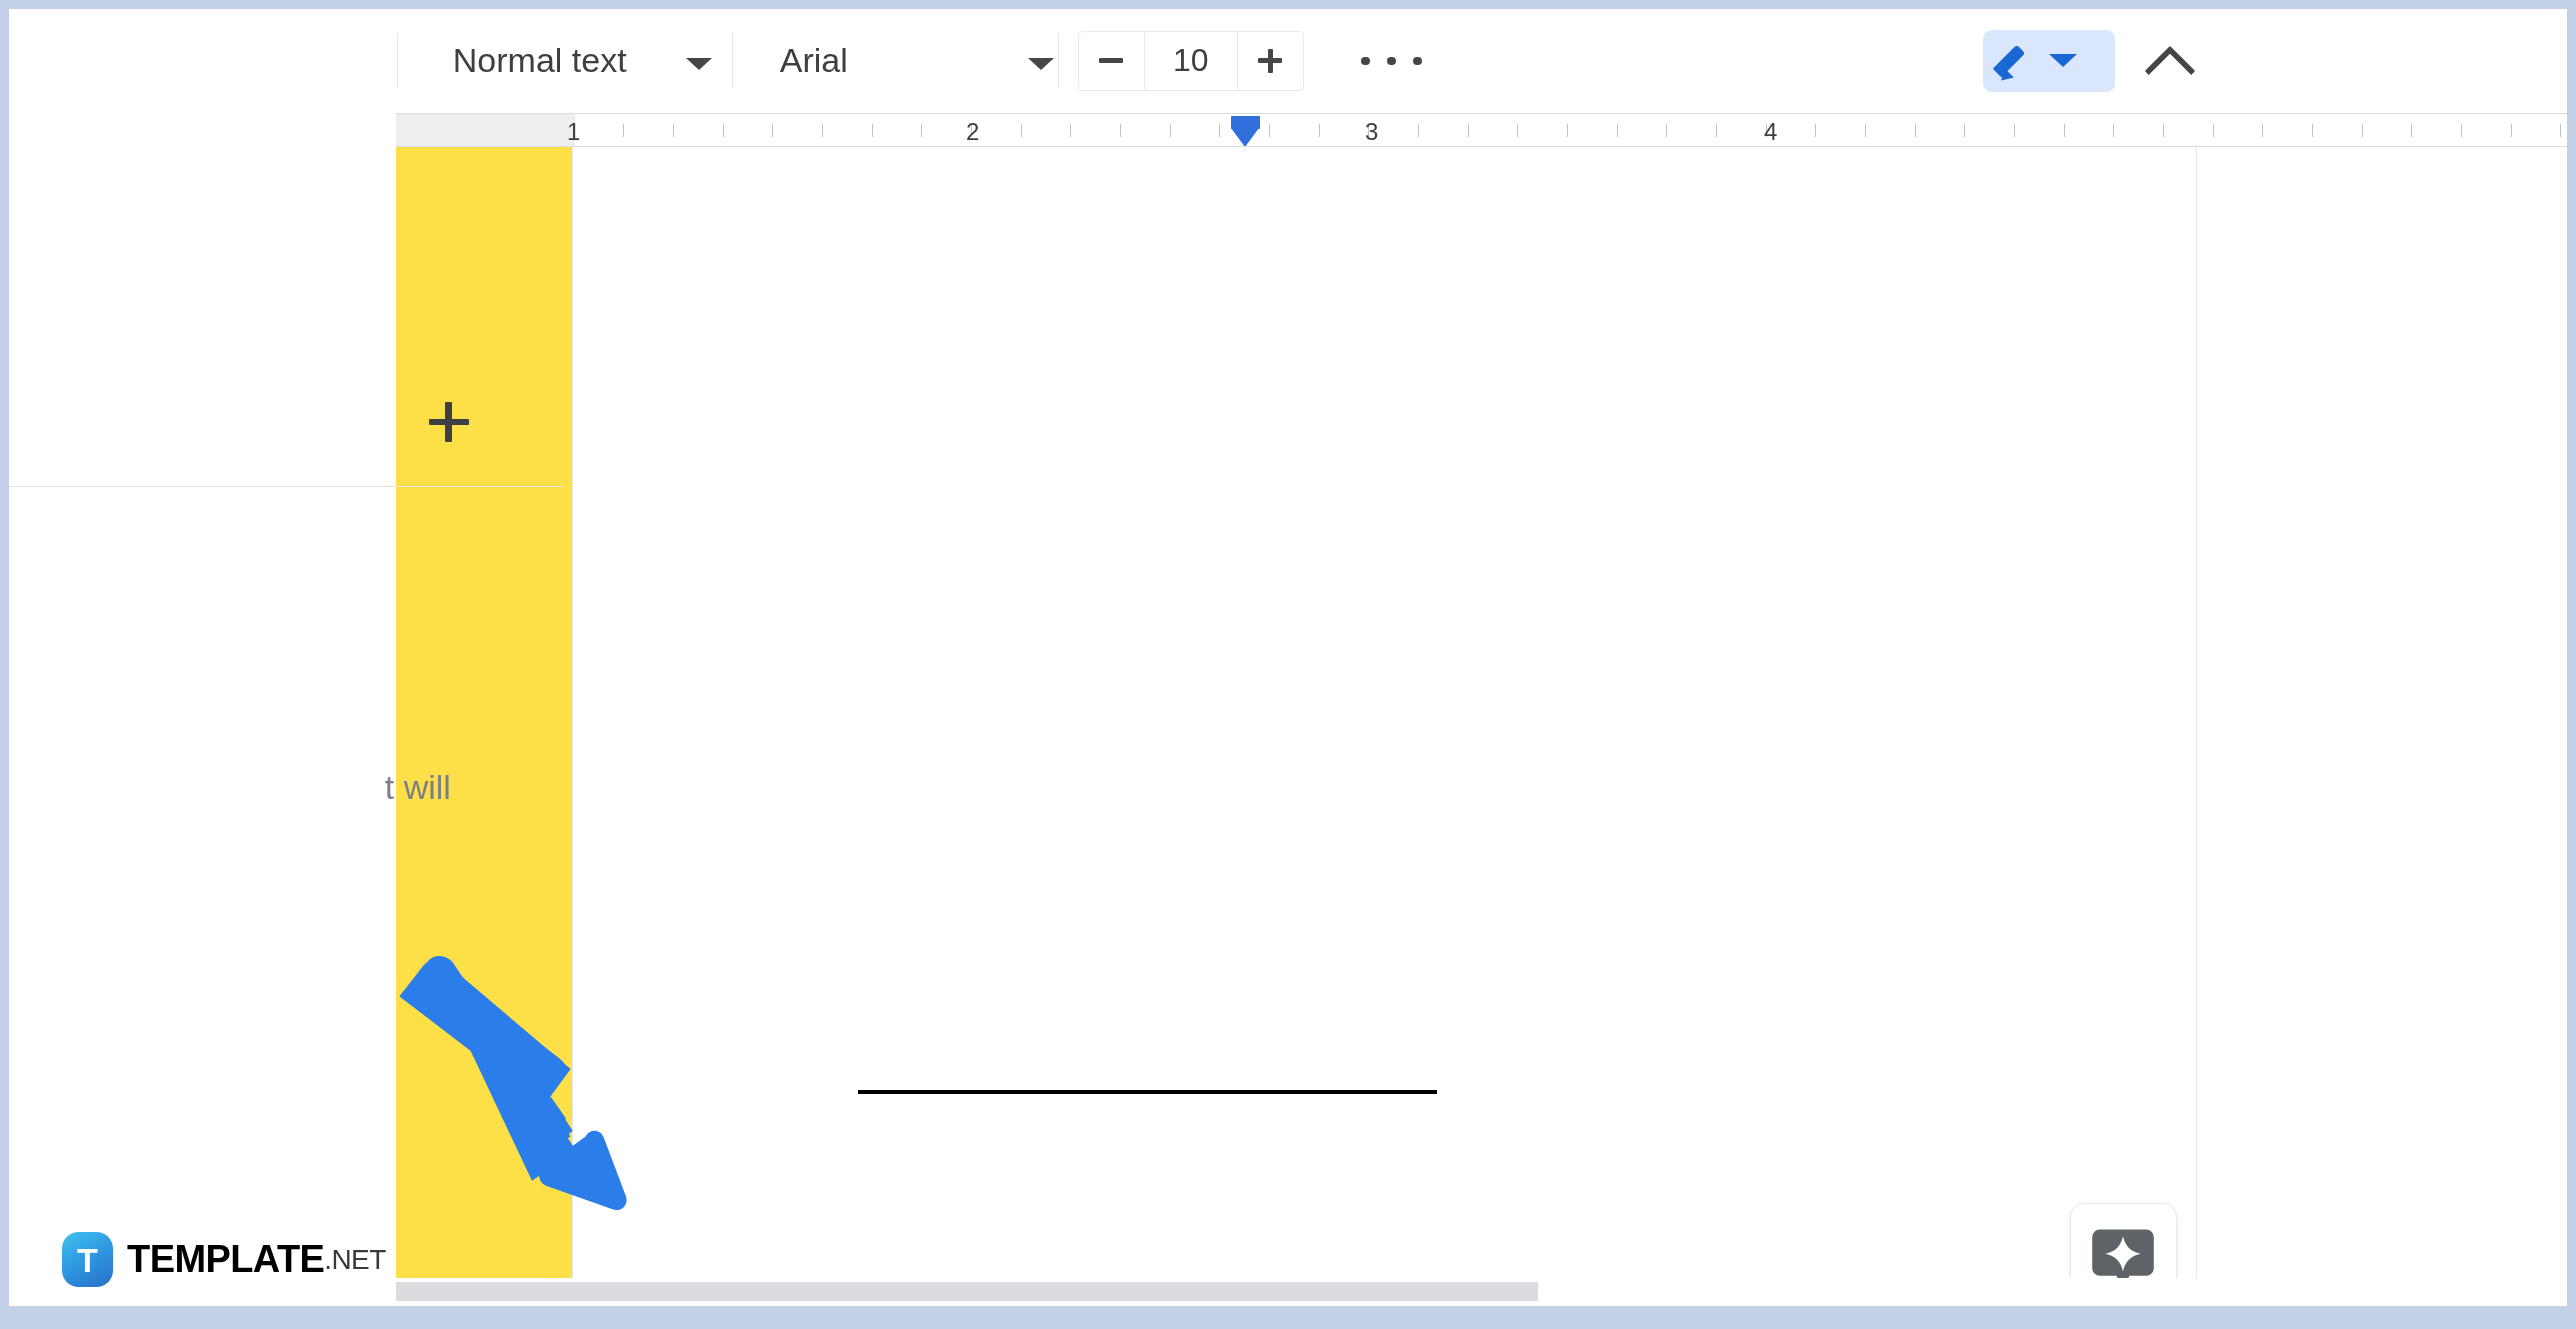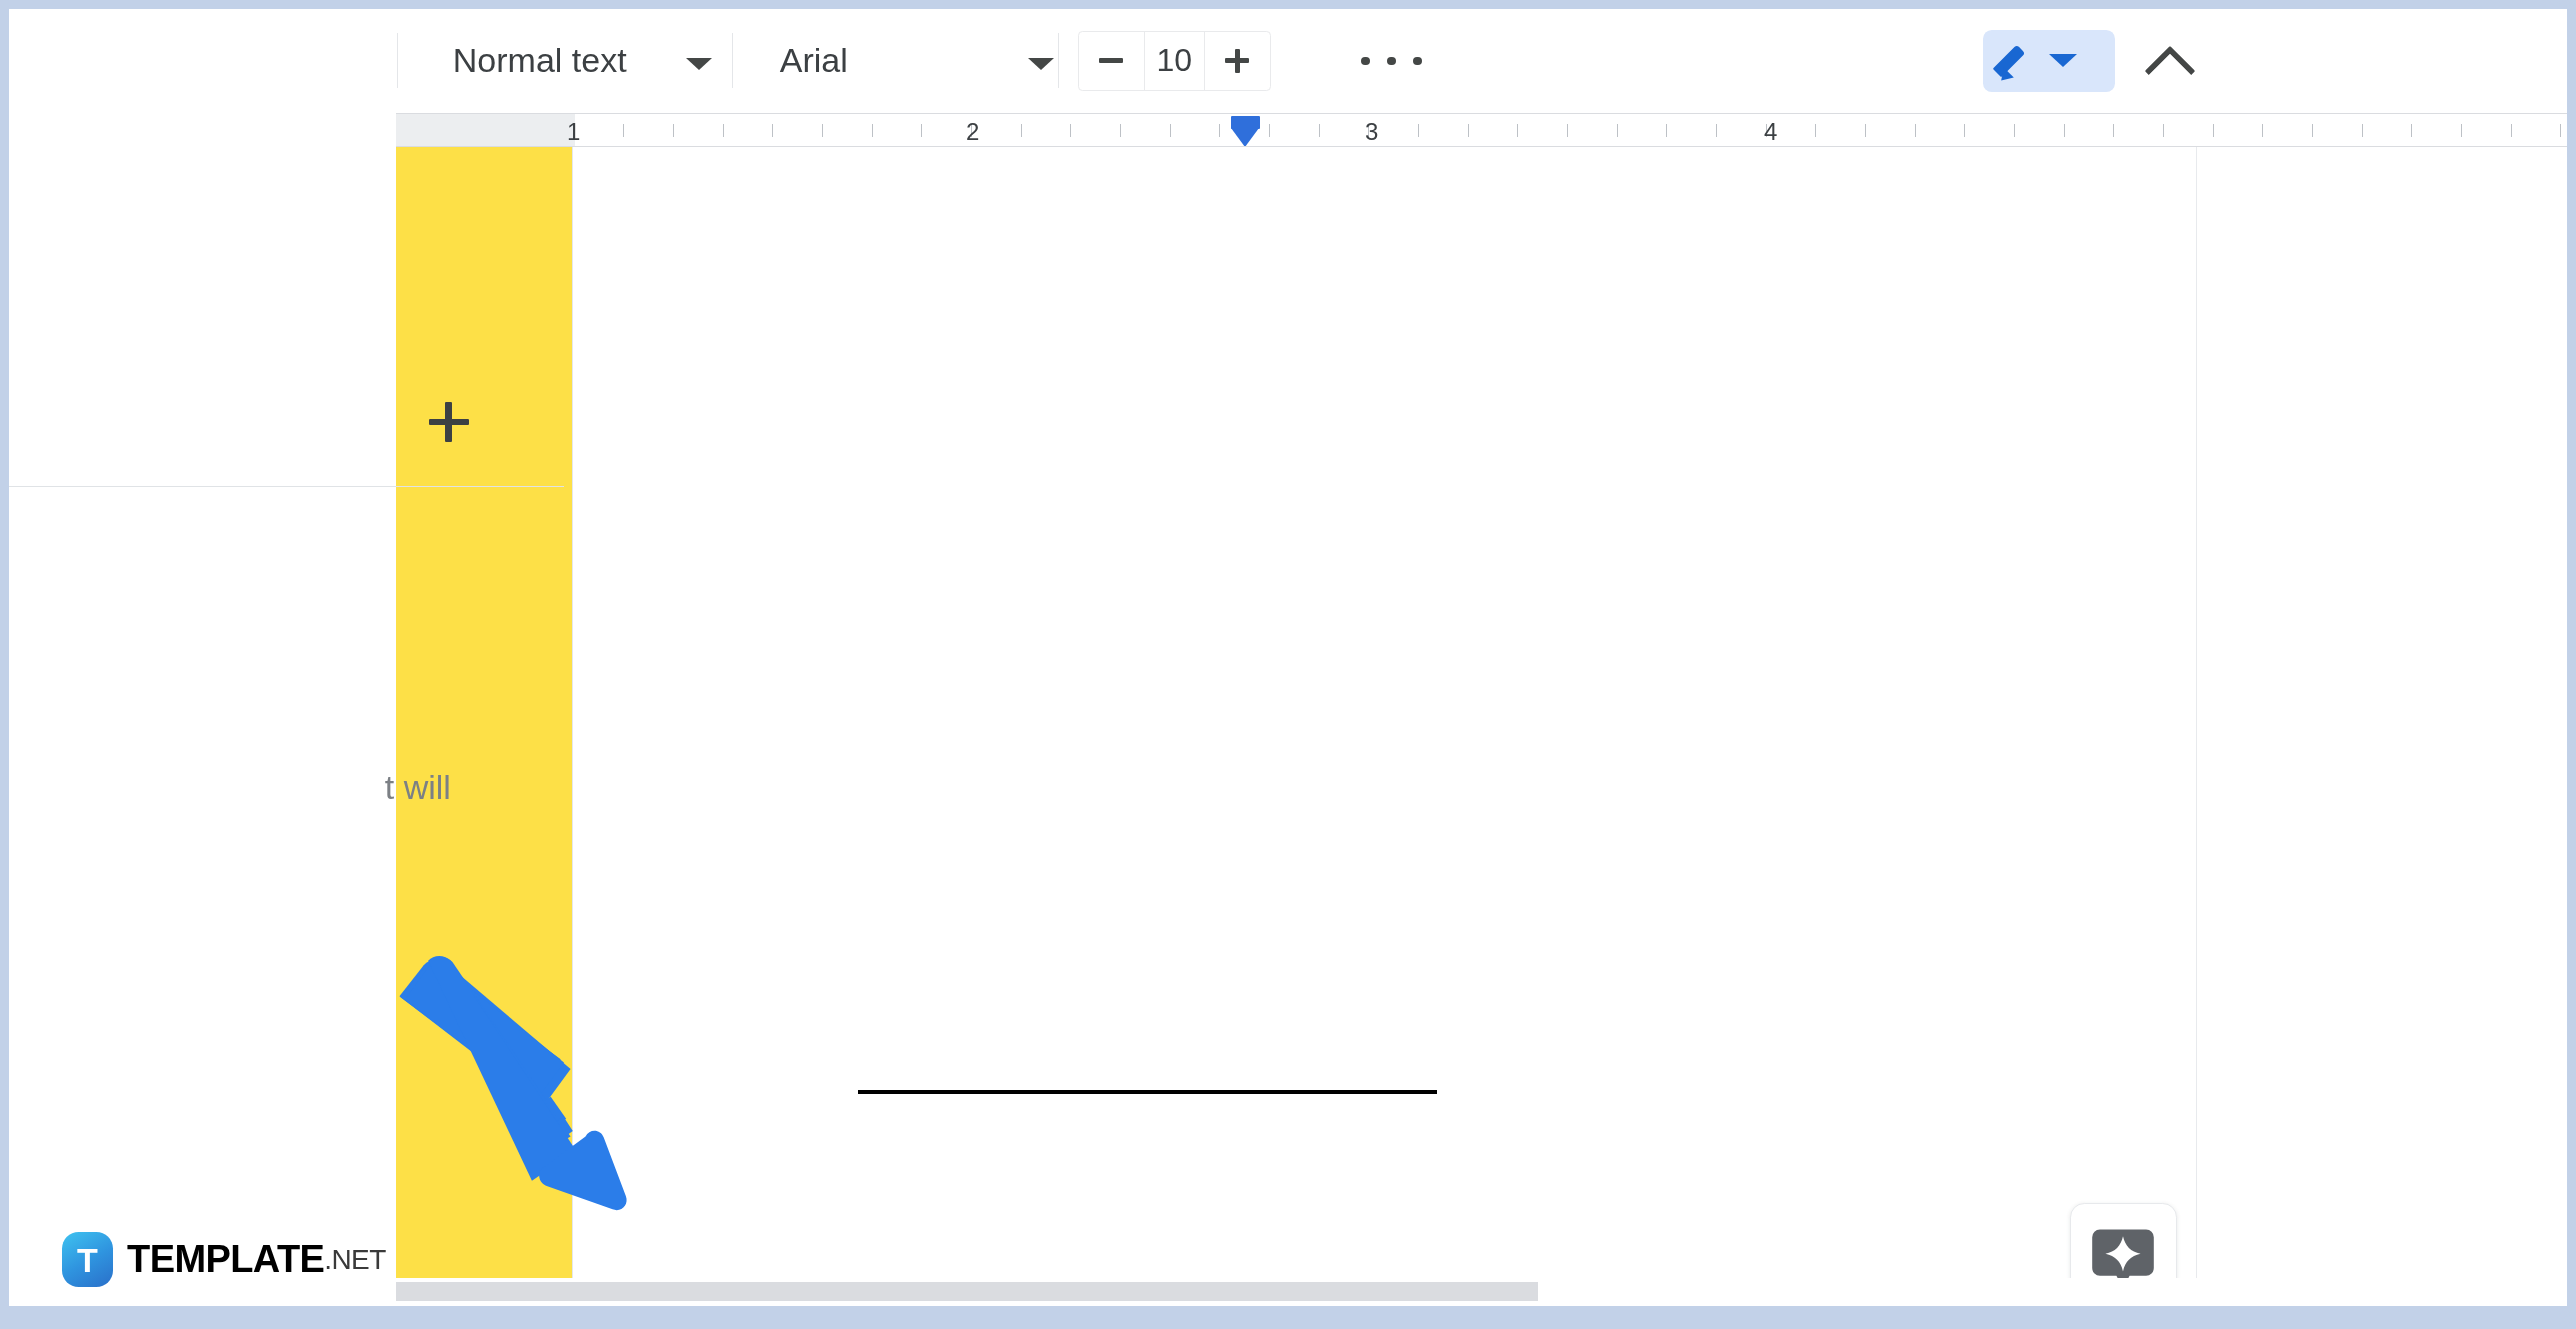--- a/index.html
+++ b/index.html
@@ -67,21 +67,21 @@
   #style-caret { left: 677px; top: 49px; }
   
   #font-select-label { left: 771px; top: 32px; }
   #font-caret { left: 1019px; top: 49px; }
 
   
   #size-stepper {
     position: absolute;
     left: 1069px;
     top: 22px;
-    width: 193px;
+    width: 226px;
     height: 60px;
     border: 1.1px solid #e9eaec;
     border-radius: 4.4px;
     box-sizing: border-box;
     display: flex;
     align-items: stretch;
   }
   #size-minus-btn, #size-plus-btn {
     width: 65px;
     display: flex;

